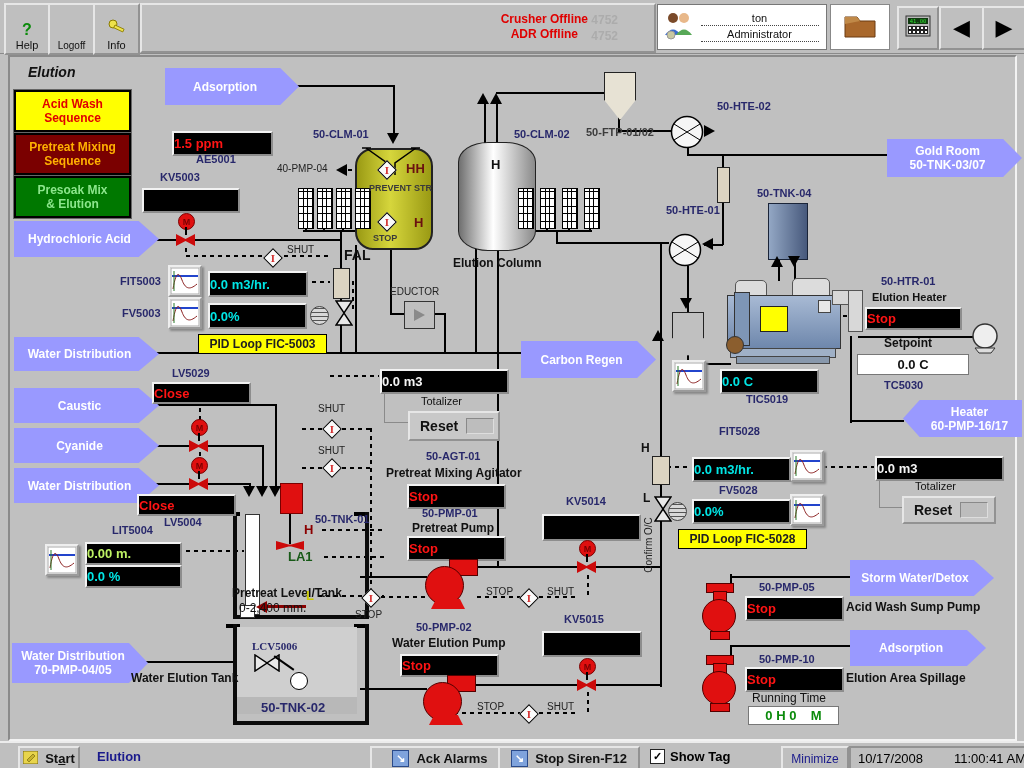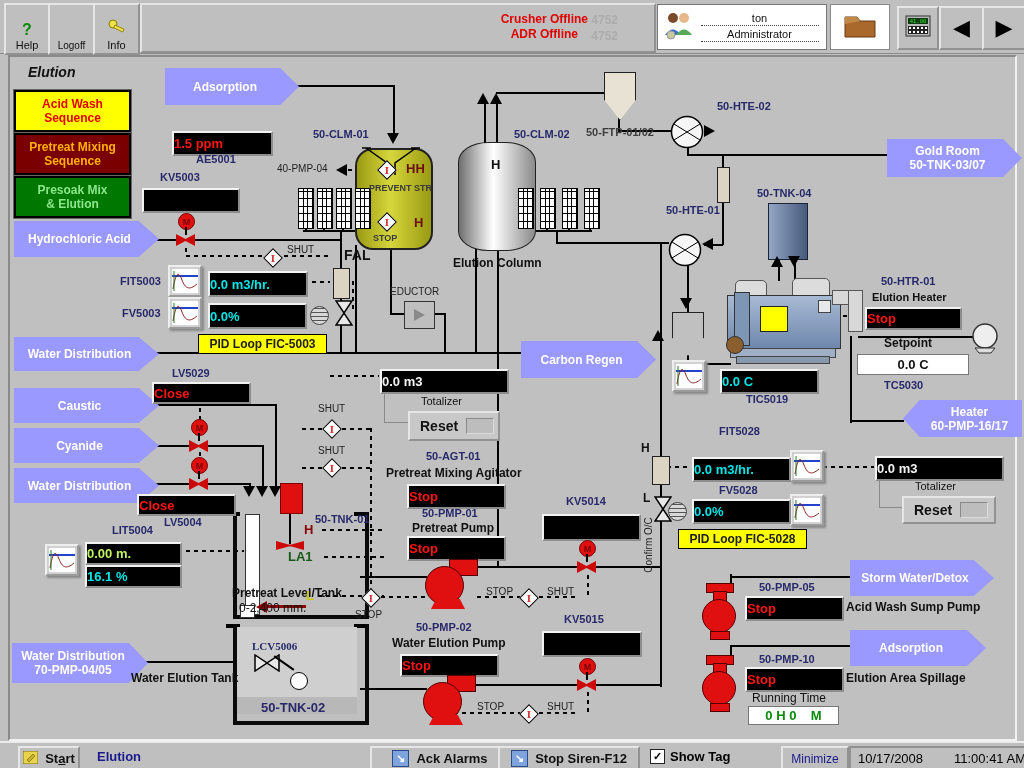--- a/index.html
+++ b/index.html
@@ -404,21 +404,21 @@
       <div>Presoak Mix</div>
       <div>&amp; Elution</div>
     </div>
     <div class="abs disp" style="left: 172px; top: 131px; width: 97px; height: 21px;"><span class="c-red">1.5 ppm</span></div>
     <div class="abs disp" style="left: 142px; top: 188px; width: 94px; height: 21px;"><span class="c-red"></span></div>
     <div class="abs disp" style="left: 208px; top: 271px; width: 96px; height: 22px;"><span class="c-cyan">0.0 m3/hr.</span></div>
     <div class="abs disp" style="left: 208px; top: 303px; width: 95px; height: 22px;"><span class="c-cyan">0.0%</span></div>
     <div class="abs disp" style="left: 152px; top: 382px; width: 95px; height: 18px;"><span class="c-red">Close</span></div>
     <div class="abs disp" style="left: 137px; top: 494px; width: 95px; height: 18px;"><span class="c-red">Close</span></div>
     <div class="abs disp" style="left: 85px; top: 542px; width: 93px; height: 19px;"><span class="c-orange">0.00 m.</span></div>
-    <div class="abs disp" style="left: 85px; top: 565px; width: 93px; height: 19px;"><span class="c-cyan">16.1 %</span></div>
+    <div class="abs disp" style="left: 85px; top: 565px; width: 93px; height: 19px;"><span class="c-cyan">0.0 %</span></div>
     <div class="abs disp" style="left: 380px; top: 369px; width: 125px; height: 21px;"><span class="c-white">0.0 m3</span></div>
     <div class="abs disp" style="left: 407px; top: 484px; width: 95px; height: 21px;"><span class="c-red">Stop</span></div>
     <div class="abs disp" style="left: 407px; top: 536px; width: 95px; height: 21px;"><span class="c-red">Stop</span></div>
     <div class="abs disp" style="left: 542px; top: 514px; width: 95px; height: 23px;"><span class="c-red"></span></div>
     <div class="abs disp" style="left: 400px; top: 654px; width: 95px; height: 19px;"><span class="c-red">Stop</span></div>
     <div class="abs disp" style="left: 542px; top: 631px; width: 96px; height: 22px;"><span class="c-red"></span></div>
     <div class="abs disp" style="left: 720px; top: 369px; width: 95px; height: 21px;"><span class="c-cyan">0.0 C</span></div>
     <div class="abs disp" style="left: 865px; top: 307px; width: 93px; height: 19px;"><span class="c-red">Stop</span></div>
     <div class="abs disp" style="left: 692px; top: 457px; width: 95px; height: 21px;"><span class="c-cyan">0.0 m3/hr.</span></div>
     <div class="abs disp" style="left: 692px; top: 499px; width: 95px; height: 21px;"><span class="c-cyan">0.0%</span></div>

